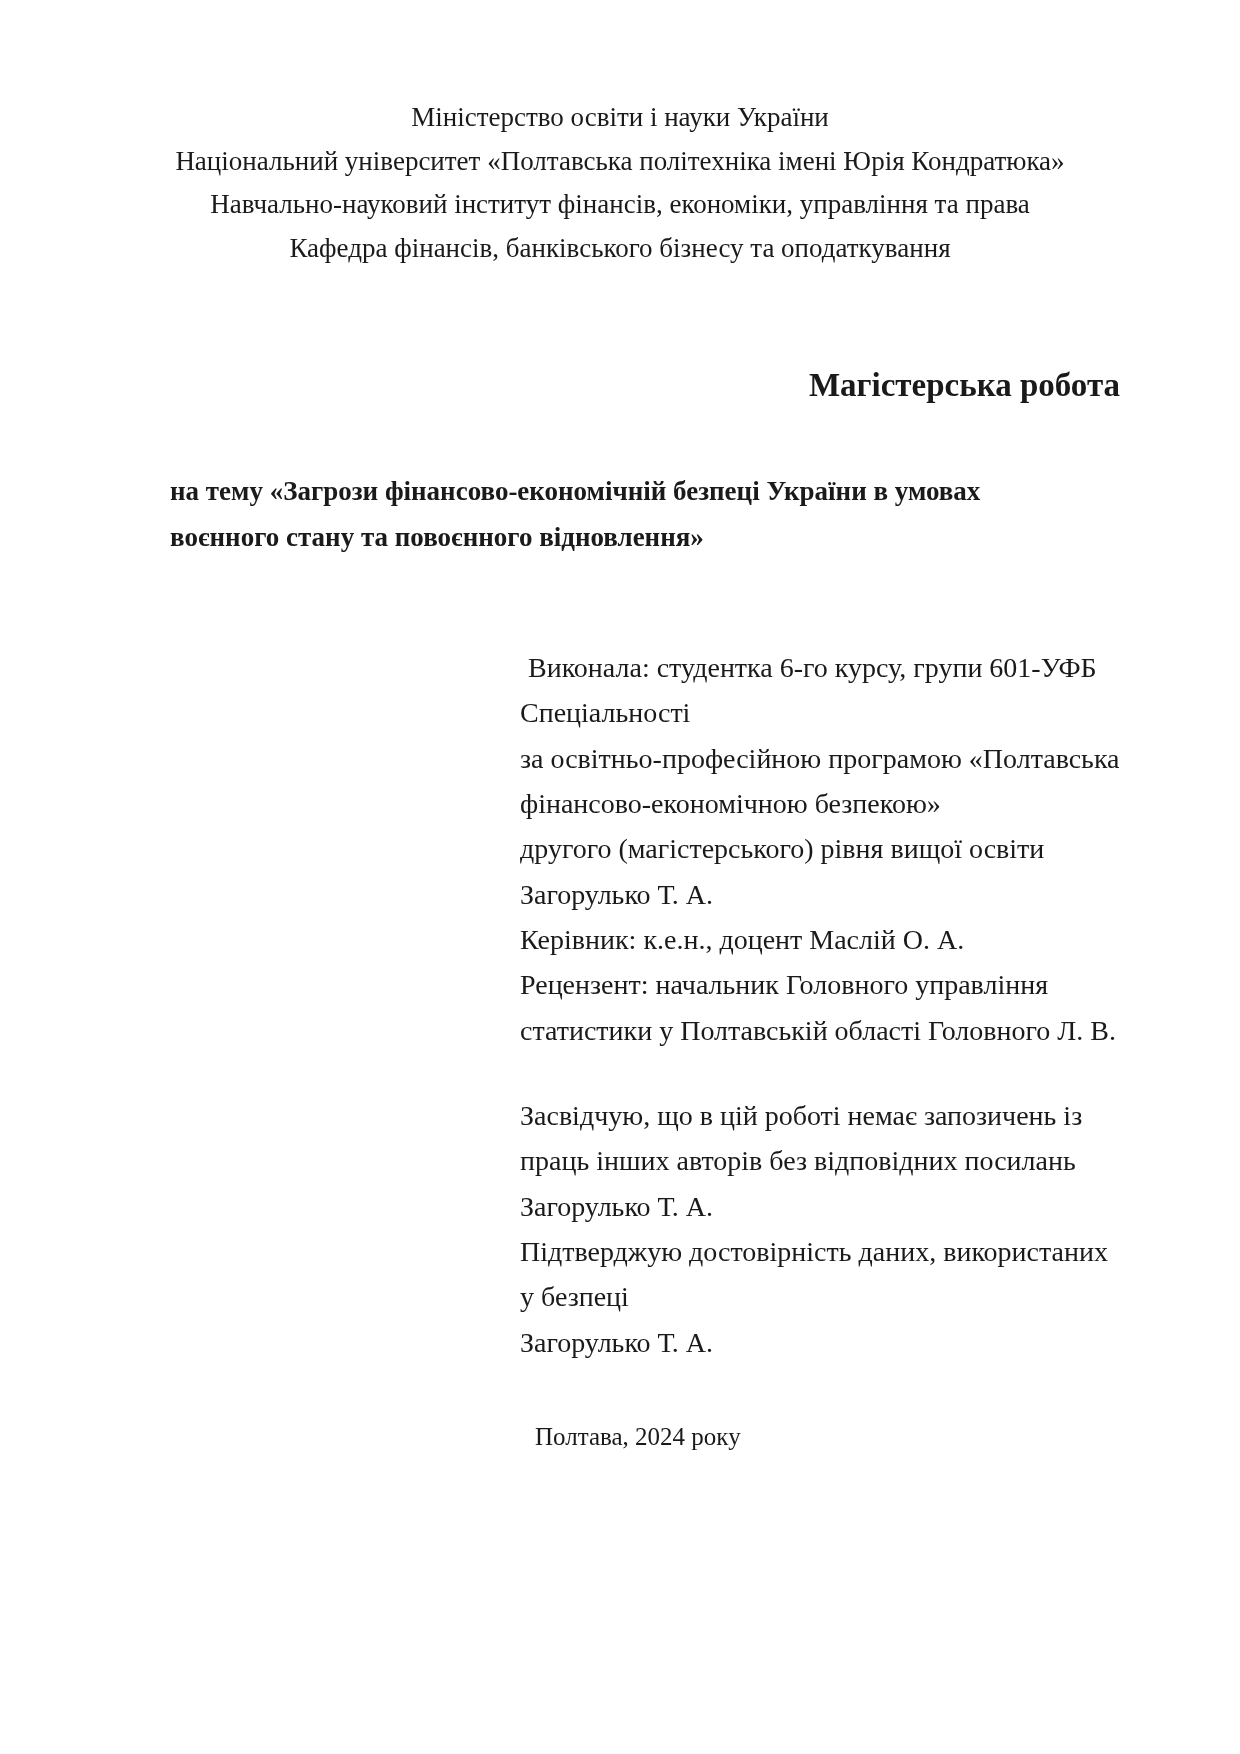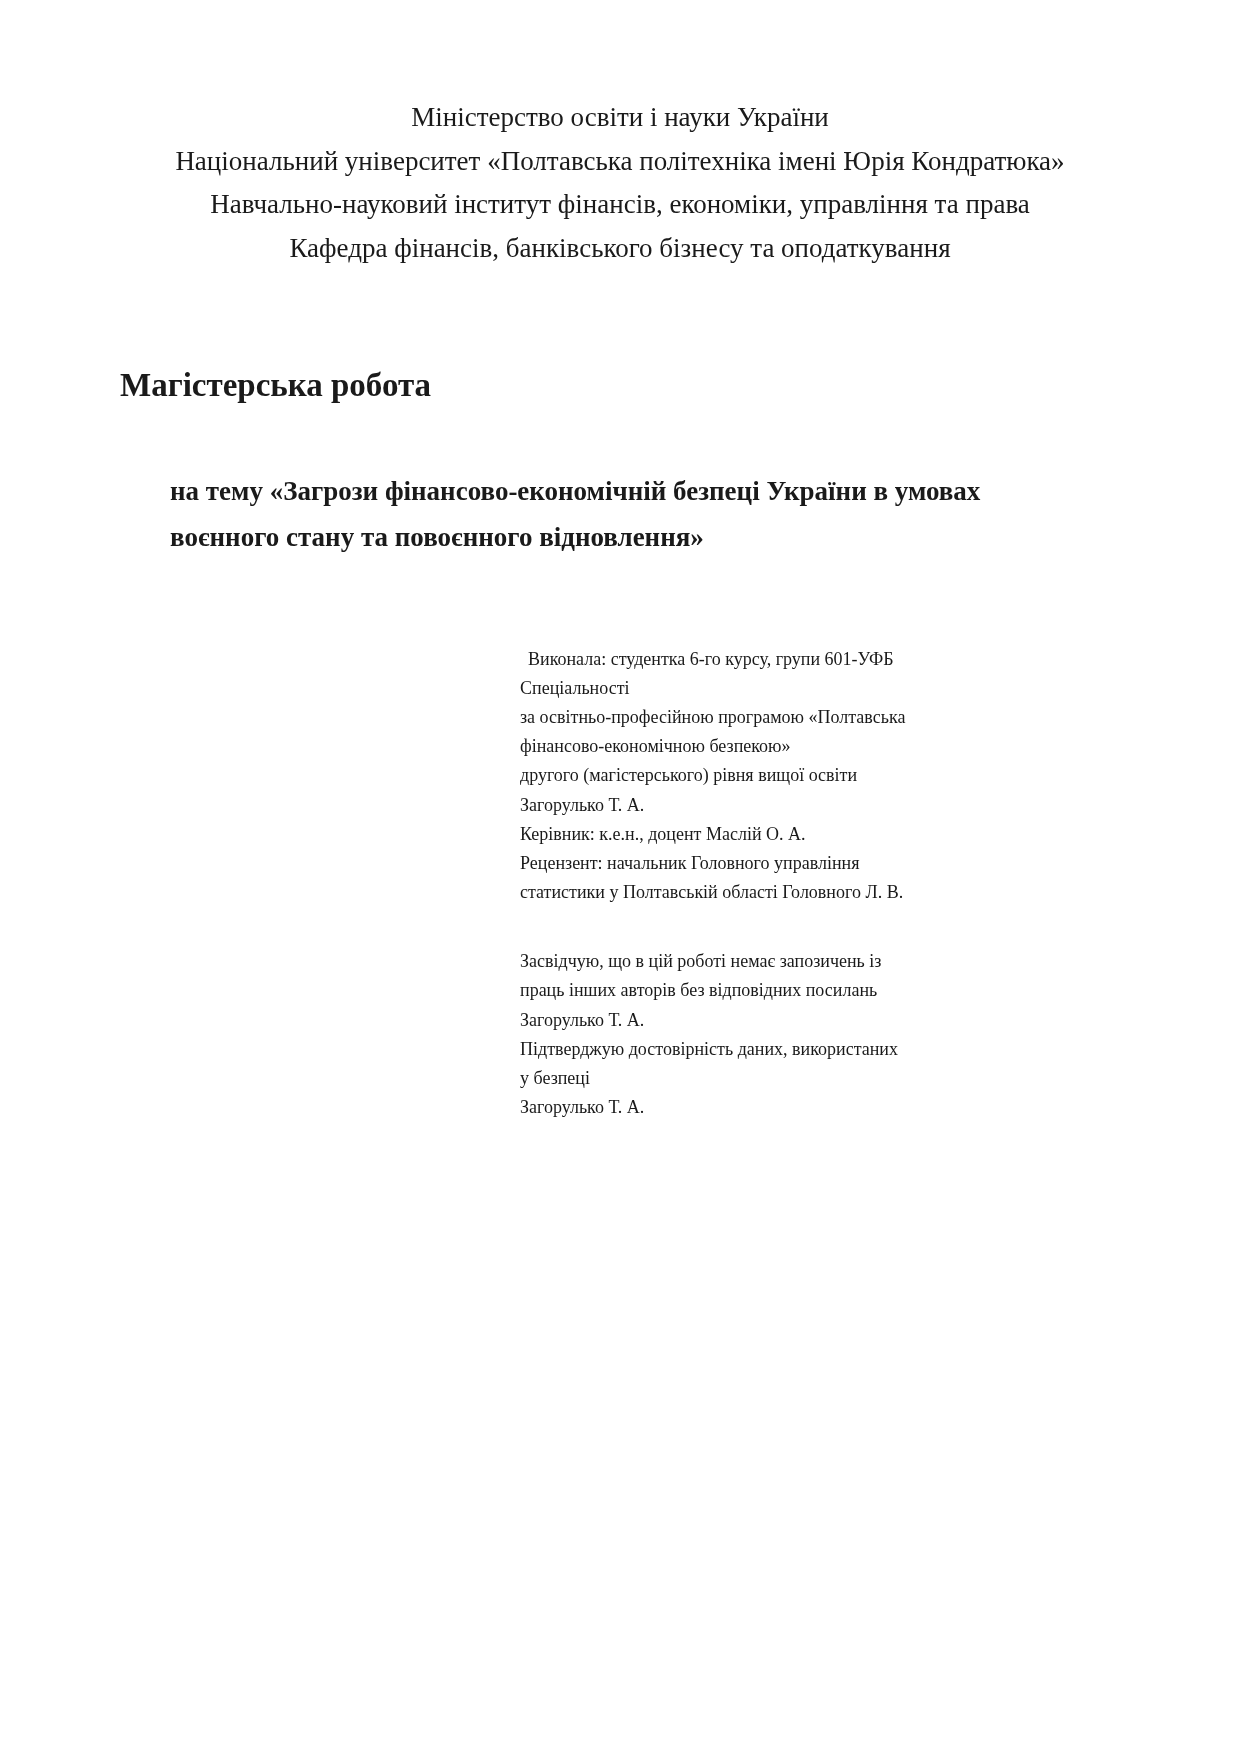--- a/index.html
+++ b/index.html
@@ -30,41 +30,41 @@
     font-size: 27px;
     line-height: 1.62;
   }
   .header-line {
     display: block;
     white-space: nowrap;
   }
 
   
   .doc-type {
-    text-align: left;
+    text-align: right;
     font-weight: bold;
     font-size: 33px;
     margin-top: 96px;
   }
 
   .topic {
     text-align: left;
     font-weight: bold;
     font-size: 27px;
     line-height: 1.72;
     margin: 64px auto 0 auto;
     width: 900px;
   }
 
   
   .info-block {
     margin-top: 84px;
     margin-left: 400px;
     width: 640px;
-    font-size: 18px;
+    font-size: 28px;
     line-height: 1.62;
   }
   .info-line {
     display: block;
     white-space: nowrap;
   }
   .info-line.indent {
     padding-left: 8px;
   }
   .info-gap {
@@ -111,14 +111,15 @@
     <div class="info-gap"></div>
 
     <span class="info-line">Засвідчую, що в цій роботі немає запозичень із</span>
     <span class="info-line">праць інших авторів без відповідних посилань</span>
     <span class="info-line">Загорулько Т. А.</span>
     <span class="info-line">Підтверджую достовірність даних, використаних</span>
     <span class="info-line">у безпеці</span>
     <span class="info-line">Загорулько Т. А.</span>
   </div>
 
+  <div class="footer-city">Полтава, 2024 року</div>
 
 </div>
 
 </body></html>

